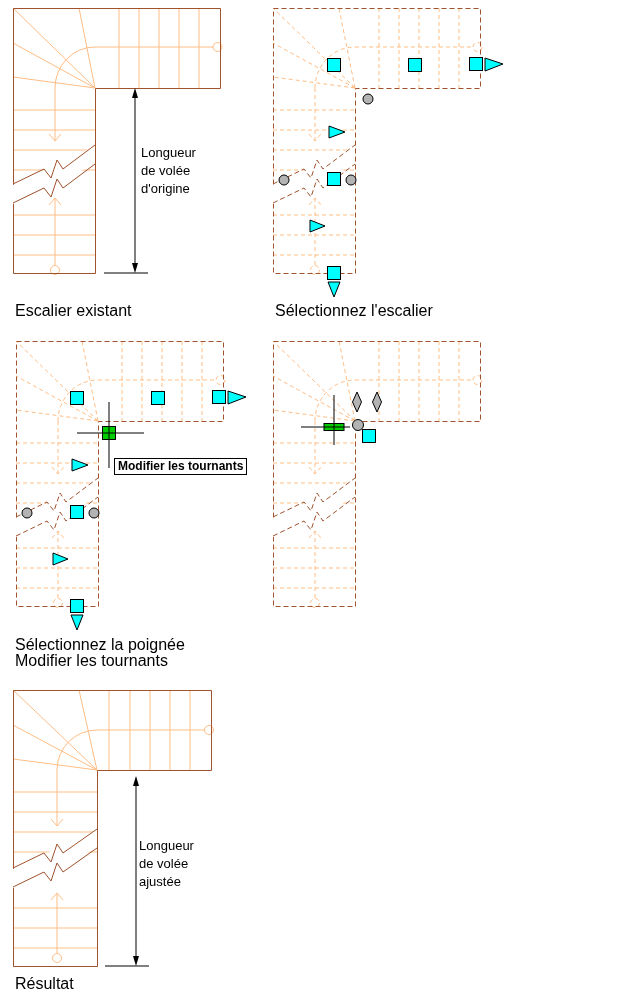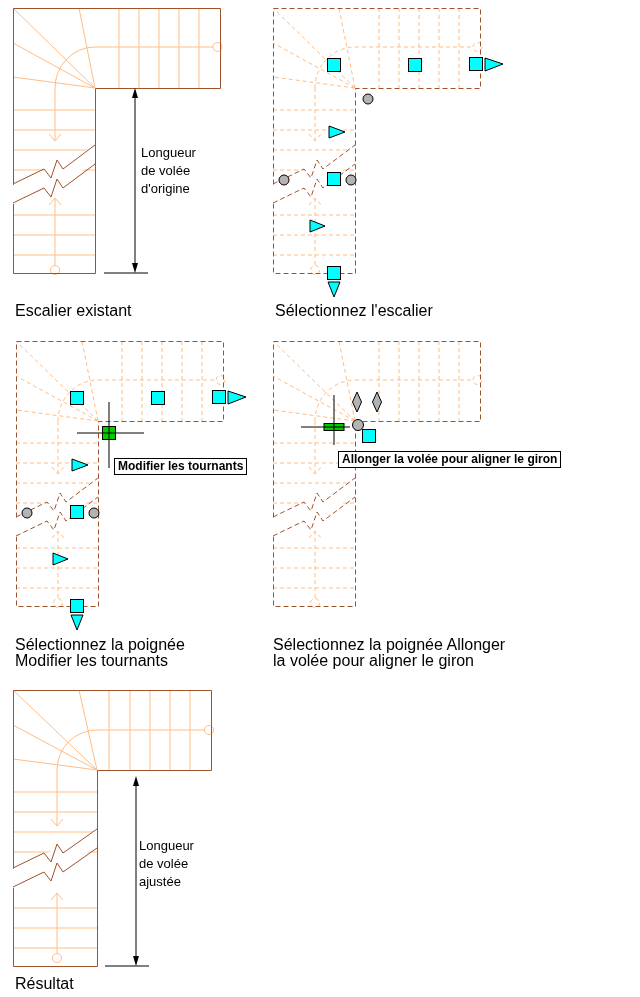--- a/index.html
+++ b/index.html
@@ -143,23 +143,20 @@
   </svg>
 
   <div class="dimlabel" style="left:134px;top:144px">Longueur
 de volée
 d'origine</div>
   <div class="dimlabel" style="left:132px;top:837px">Longueur
 de volée
 ajustée</div>
 
   <div class="tooltip" style="left:107px;top:458px">Modifier les tournants</div>
-  <div class="tooltip" style="left:331px;top:451px">Allonger la volée pour aligner le giron</div>
 
   <div class="caption" style="left:8px;top:303px">Escalier existant</div>
   <div class="caption" style="left:268px;top:303px">Sélectionnez l'escalier</div>
   <div class="caption" style="left:8px;top:637px">Sélectionnez la poignée
 Modifier les tournants</div>
-  <div class="caption" style="left:266px;top:637px">Sélectionnez la poignée Allonger
-la volée pour aligner le giron</div>
   <div class="caption" style="left:8px;top:976px">Résultat</div>
 
 </div>
 
 </body></html>

